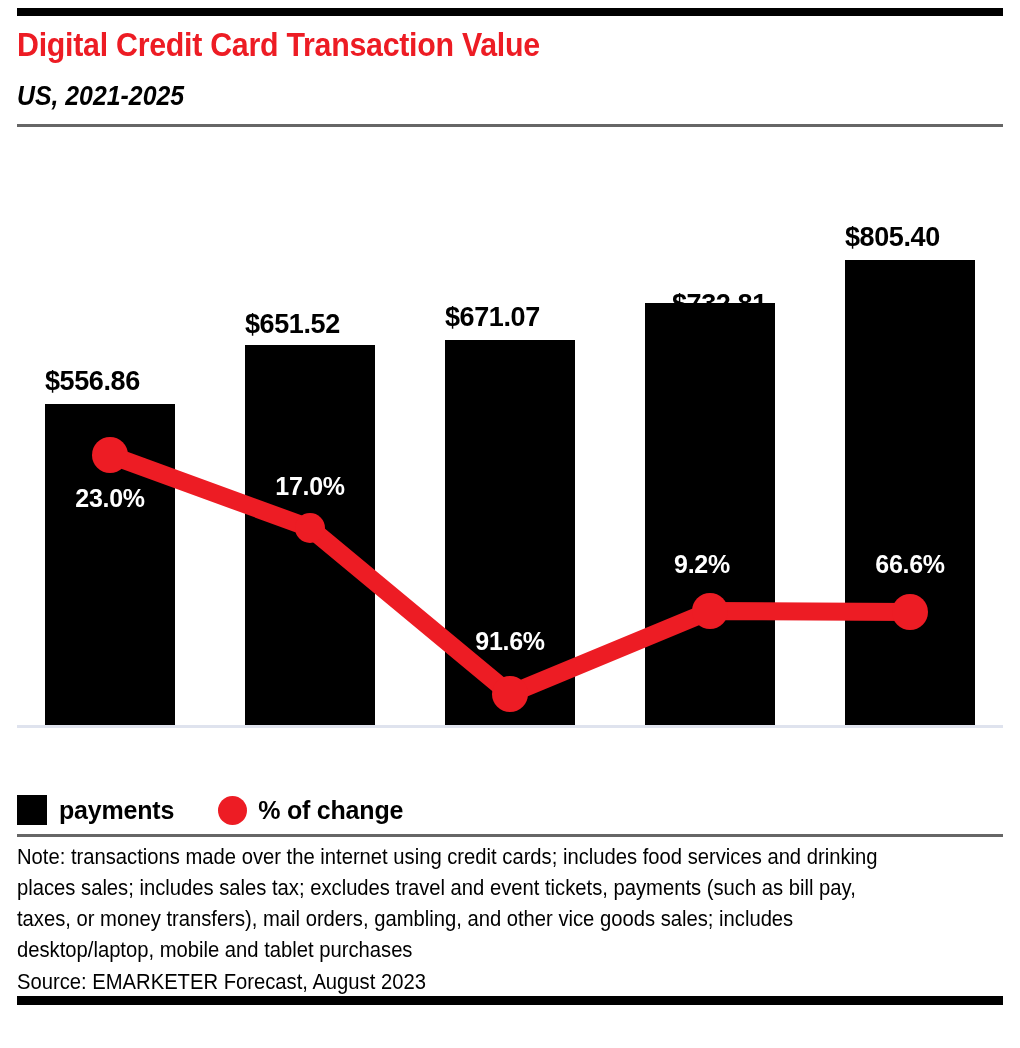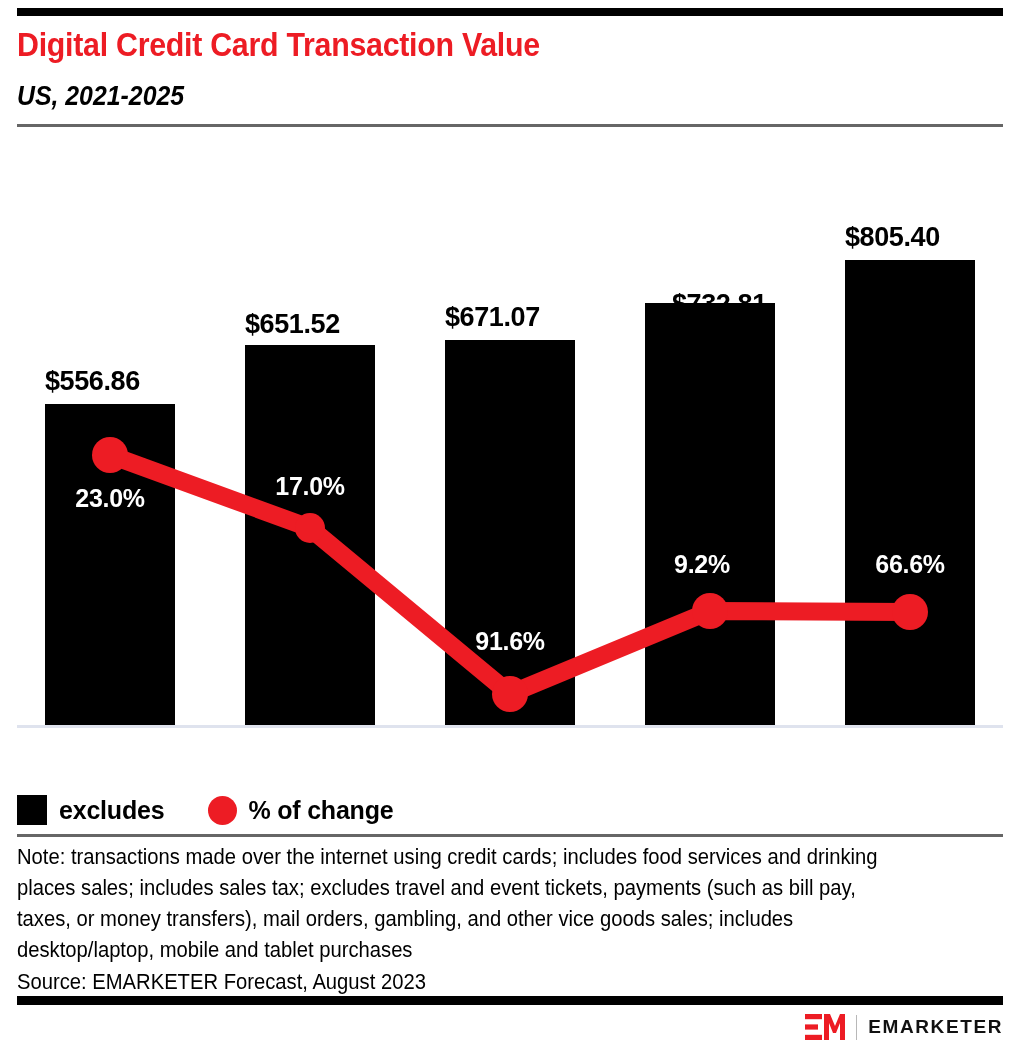--- a/index.html
+++ b/index.html
@@ -257,39 +257,29 @@
     <div class="pct-label" style="left:645px; top:400px; width:114px;">9.2%</div>
     <div class="pct-label" style="left:845px; top:400px; width:130px;">66.6%</div>
   </div>
 
   <div class="axis-line"></div>
 
 
   <div class="legend">
     <div class="legend-item">
       <span class="swatch-square"></span>
-      <span class="legend-label">excludes</span>
+      <span class="legend-label">payments</span>
     </div>
     <div class="legend-item">
       <span class="swatch-circle"></span>
       <span class="legend-label">% of change</span>
     </div>
   </div>
 
   <div class="legend-rule"></div>
 
   <div class="note">Note: transactions made over the internet using credit cards; includes food services and drinking places sales; includes sales tax; excludes travel and event tickets, payments (such as bill pay, taxes, or money transfers), mail orders, gambling, and other vice goods sales; includes desktop/laptop, mobile and tablet purchases</div>
   <div class="source">Source: EMARKETER Forecast, August 2023</div>
 
   <div class="footer-rule"></div>
 
-  <div class="brand">
-    <svg class="brand-mark" viewBox="0 0 40 26">
-      <rect x="0" y="0" width="17" height="5.2" fill="#ED1C24"></rect>
-      <rect x="0" y="10.4" width="13" height="5.2" fill="#ED1C24"></rect>
-      <rect x="0" y="20.8" width="17" height="5.2" fill="#ED1C24"></rect>
-      <polygon points="19,26 19,0 25,0 30,12 35,0 40,0 40,26 35,26 35,9 31,19 28,19 24,9 24,26" fill="#ED1C24"></polygon>
-    </svg>
-    <span class="brand-divider"></span>
-    <span class="brand-word">EMARKETER</span>
-  </div>
 
 </div>
 
 </body></html>

